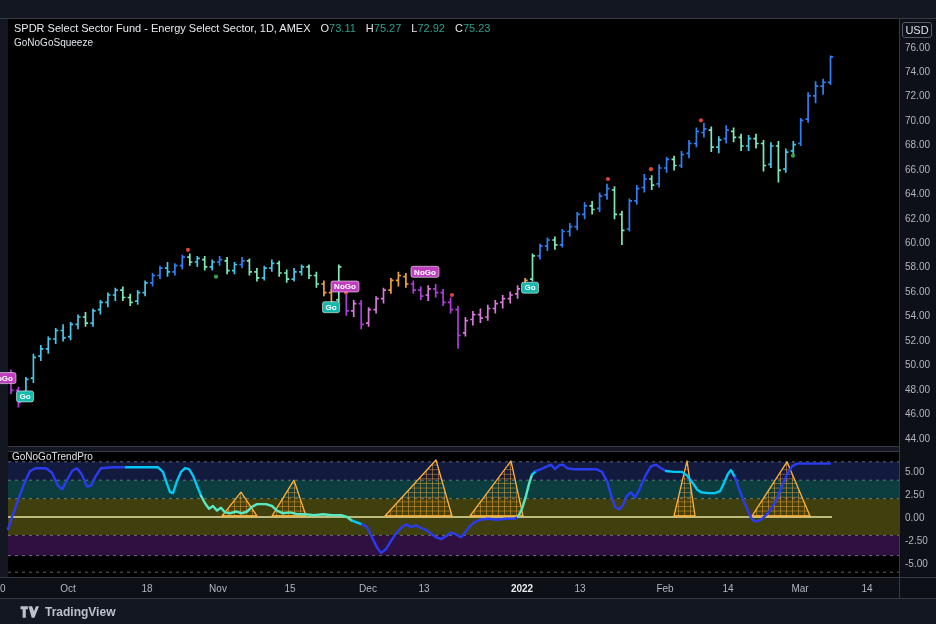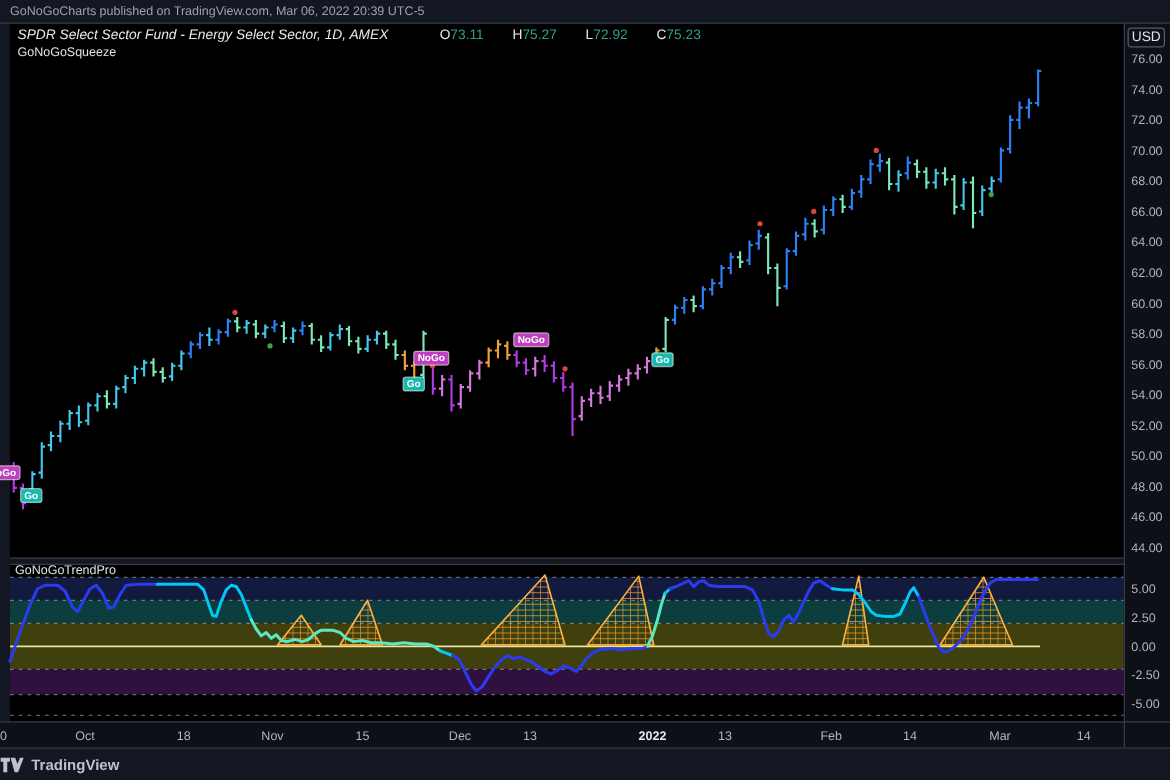--- a/index.html
+++ b/index.html
@@ -2,40 +2,39 @@
 <html><head>
 <meta charset="utf-8">
 <style>
   html,body{margin:0;padding:0;background:#131722;}
   .screen{position:relative;width:936px;height:624px;background:#131722;overflow:hidden;
           font-family:"Liberation Sans",sans-serif;}
   #chart-svg{position:absolute;left:0;top:0;z-index:1;}
   .top-strip{position:absolute;left:8px;top:2px;z-index:2;font-size:10px;color:#9aa2af;height:16px;line-height:16px;}
   .legend{position:absolute;left:14px;top:22px;z-index:2;}
   .legend-line1{font-size:11px;color:#e6e9ef;white-space:nowrap;}
-  .legend-line1 .sym{margin-right:18px;font-style:italic;}
-  .ohlc-group{margin-left:23px;}
+  .legend-line1 .sym{margin-right:0;}
+  .ohlc-group{margin-left:10px;}
   .ohlc-group .k{color:#e6e9ef;}
   .ohlc-group .v{color:#2e9e8f;}
   .legend-line2{font-size:10px;color:#dfe3ea;margin-top:3px;}
   .squeeze-label{position:absolute;left:12px;top:451px;z-index:2;font-size:10px;color:#dfe3ea;}
   .usd-badge{position:absolute;left:902px;top:22px;z-index:2;width:28px;height:14px;
              border:1px solid #565b66;border-radius:3px;color:#dbe0e8;font-size:11px;
              display:flex;align-items:center;justify-content:center;}
   .footer{position:absolute;left:0;top:600px;width:936px;height:24px;z-index:2;
-          display:flex;align-items:center;padding-left:0;box-sizing:border-box;gap:6px;}
+          display:flex;align-items:center;padding-left:20px;box-sizing:border-box;gap:6px;}
   .brand{font-size:12px;font-weight:600;color:#bcc2cc;}
   svg text{font-family:"Liberation Sans",sans-serif;}
 </style>
 </head>
 <body>
 
 <div class="screen">
 
-  <div class="top-strip">GoNoGoCharts published on TradingView.com, Mar 06, 2022 20:39 UTC-5</div>
 
   <svg id="chart-svg" width="936" height="624" viewBox="0 0 936 624">
       <defs>
         <pattern id="sqgrid" patternUnits="userSpaceOnUse" width="6" height="4.6">
           <path d="M0 0 H6 M0 0 V4.6" stroke="#f59f2c" stroke-width="1" fill="none"></path>
         </pattern>
       </defs>
       <rect x="8" y="19" width="891" height="427" fill="#000000"></rect>
       <rect x="8" y="452" width="891" height="125" fill="#000000"></rect>
       <rect x="899" y="19" width="37" height="558" fill="#0d1017"></rect>

